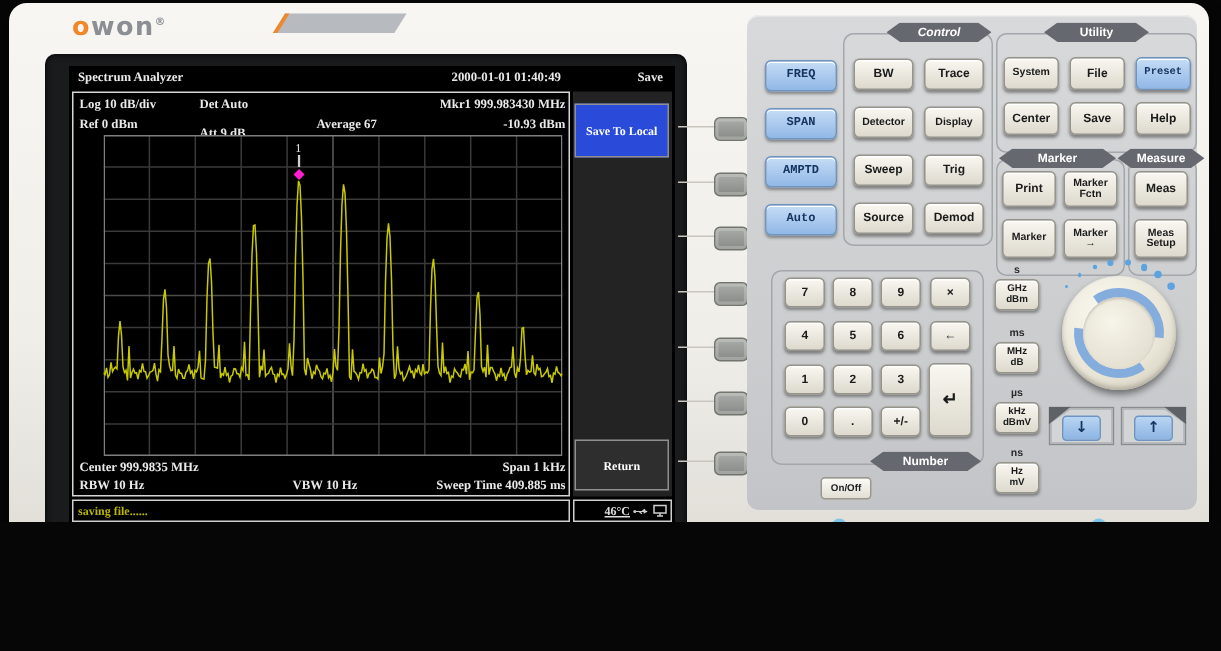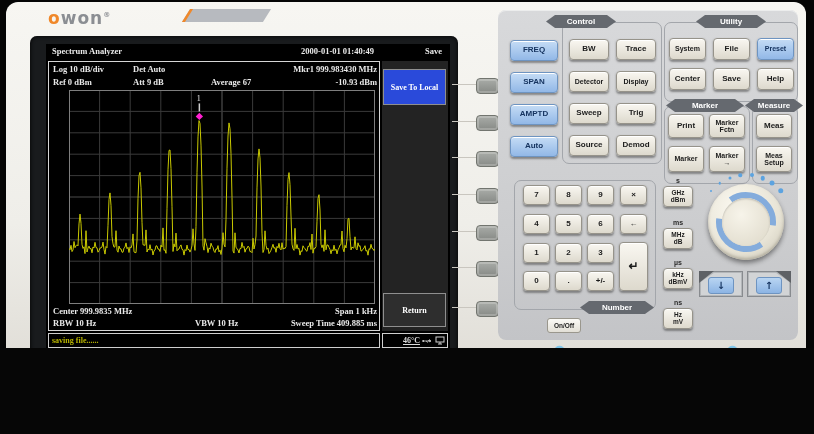--- a/index.html
+++ b/index.html
@@ -46,21 +46,21 @@
          background:linear-gradient(180deg,#d8d9db 0%,#cbccce 70%,#c3c4c7 100%);
          box-shadow:inset 0 1px 0 #eceded;}
   .gbox{position:absolute;border:1px solid #a3a6ab;border-radius:7px;}
   .ribbon{position:absolute;background:#65696f;color:#fff;display:flex;align-items:center;justify-content:center;
           font:bold 8px "Liberation Sans",sans-serif;
           clip-path:polygon(9px 0,calc(100% - 9px) 0,100% 50%,calc(100% - 9px) 100%,9px 100%,0 50%);}
   .btn{position:absolute;display:flex;flex-direction:column;align-items:center;justify-content:center;
        text-align:center;font:bold 8px "Liberation Sans",sans-serif;color:#1b1b1b;
        background:linear-gradient(#f9f7f1,#ddd9cd);border:1px solid #96938a;border-radius:4px;
        box-shadow:0 1.5px 2px rgba(70,70,70,.55),inset 0 1px 0 #fff;box-sizing:border-box;line-height:1.1;}
-  .btn.blue{background:linear-gradient(#c5dcf5,#92b8e7);border-color:#6e94c1;color:#163460;}
+  .btn.blue{background:linear-gradient(#c5dcf5,#92b8e7);border-color:#6e94c1;color:#163460;font-family:Liberation Mono, monospace;}
   .btn .ln{display:block;line-height:1.05;}
   .tag{position:absolute;font:bold 7px "Liberation Sans",sans-serif;color:#2a2a2a;text-align:center;}
   .ubtn{font-size:6.5px;}
 
   
   .knob{position:absolute;left:708px;top:184px;width:76px;height:76px;border-radius:50%;
         background:radial-gradient(circle at 38% 32%,#fbf9f1,#e8e4d6 60%,#c9c5b5);
         box-shadow:0 3px 5px rgba(0,0,0,.45),inset 0 -2px 3px rgba(120,115,100,.4);}
   .knob-face{position:absolute;left:14px;top:14px;width:48px;height:48px;border-radius:50%;
         background:radial-gradient(circle at 40% 35%,#f7f4ea,#ddd8c8);box-shadow:inset 0 1px 2px rgba(0,0,0,.2);}
@@ -124,21 +124,21 @@
   <div class="screen">
     <div class="scr-t" style="left:6px;top:2px;">Spectrum Analyzer</div>
     <div class="scr-t" style="right:76px;top:2px;">2000-01-01 01:40:49</div>
     <div class="scr-t" style="right:8px;top:2px;">Save</div>
 
     <div class="lpanel">
       <div class="scr-t" style="left:4px;top:2px;">Log 10 dB/div</div>
       <div class="scr-t" style="left:84px;top:2px;">Det Auto</div>
       <div class="scr-t" style="right:2px;top:2px;">Mkr1  999.983430 MHz</div>
       <div class="scr-t" style="left:4px;top:15px;">Ref 0 dBm</div>
-      <div class="scr-t" style="left:84px;top:15px;text-align:center;">Att 9 dB</div>
+      <div class="scr-t" style="left:84px;top:21px;text-align:center;">Att 9 dB</div>
       <div class="scr-t" style="left:162px;top:15px;">Average 67</div>
       <div class="scr-t" style="right:2px;top:15px;">-10.93 dBm</div>
 
       <div class="gridbox">
         <svg id="spectrum-svg" width="306" height="214" viewBox="0 0 306 214">
             <line x1="30.6" y1="0" x2="30.6" y2="214" stroke="#3a3a3a" stroke-width="1"></line>
             <line x1="61.2" y1="0" x2="61.2" y2="214" stroke="#3a3a3a" stroke-width="1"></line>
             <line x1="91.8" y1="0" x2="91.8" y2="214" stroke="#3a3a3a" stroke-width="1"></line>
             <line x1="122.4" y1="0" x2="122.4" y2="214" stroke="#3a3a3a" stroke-width="1"></line>
             <line x1="153" y1="0" x2="153" y2="214" stroke="#5d5d5d" stroke-width="1"></line>
@@ -215,21 +215,21 @@
       <span class="ln">SPAN</span>
     </div>
   <div class="btn blue" style="left:510px;top:104px;width:48px;height:21px;">
       <span class="ln">AMPTD</span>
     </div>
   <div class="btn blue" style="left:510px;top:136px;width:48px;height:21px;">
       <span class="ln">Auto</span>
     </div>
 
   <div class="gbox" style="left:562px;top:22px;width:98px;height:140px;"></div>
-  <div class="ribbon" style="left:546px;top:15px;width:70px;height:13px;">Control</div>
+  <div class="ribbon" style="left:591px;top:15px;width:70px;height:13px;font-style:italic;">Control</div>
   <div class="btn" style="left:569px;top:39px;width:40px;height:21px;">
       <span class="ln">BW</span>
     </div>
   <div class="btn" style="left:616px;top:39px;width:40px;height:21px;">
       <span class="ln">Trace</span>
     </div>
   <div class="btn" style="left:569px;top:71px;width:40px;height:21px;font-size:7px;">
       <span class="ln">Detector</span>
     </div>
   <div class="btn" style="left:616px;top:71px;width:40px;height:21px;font-size:7px;">

